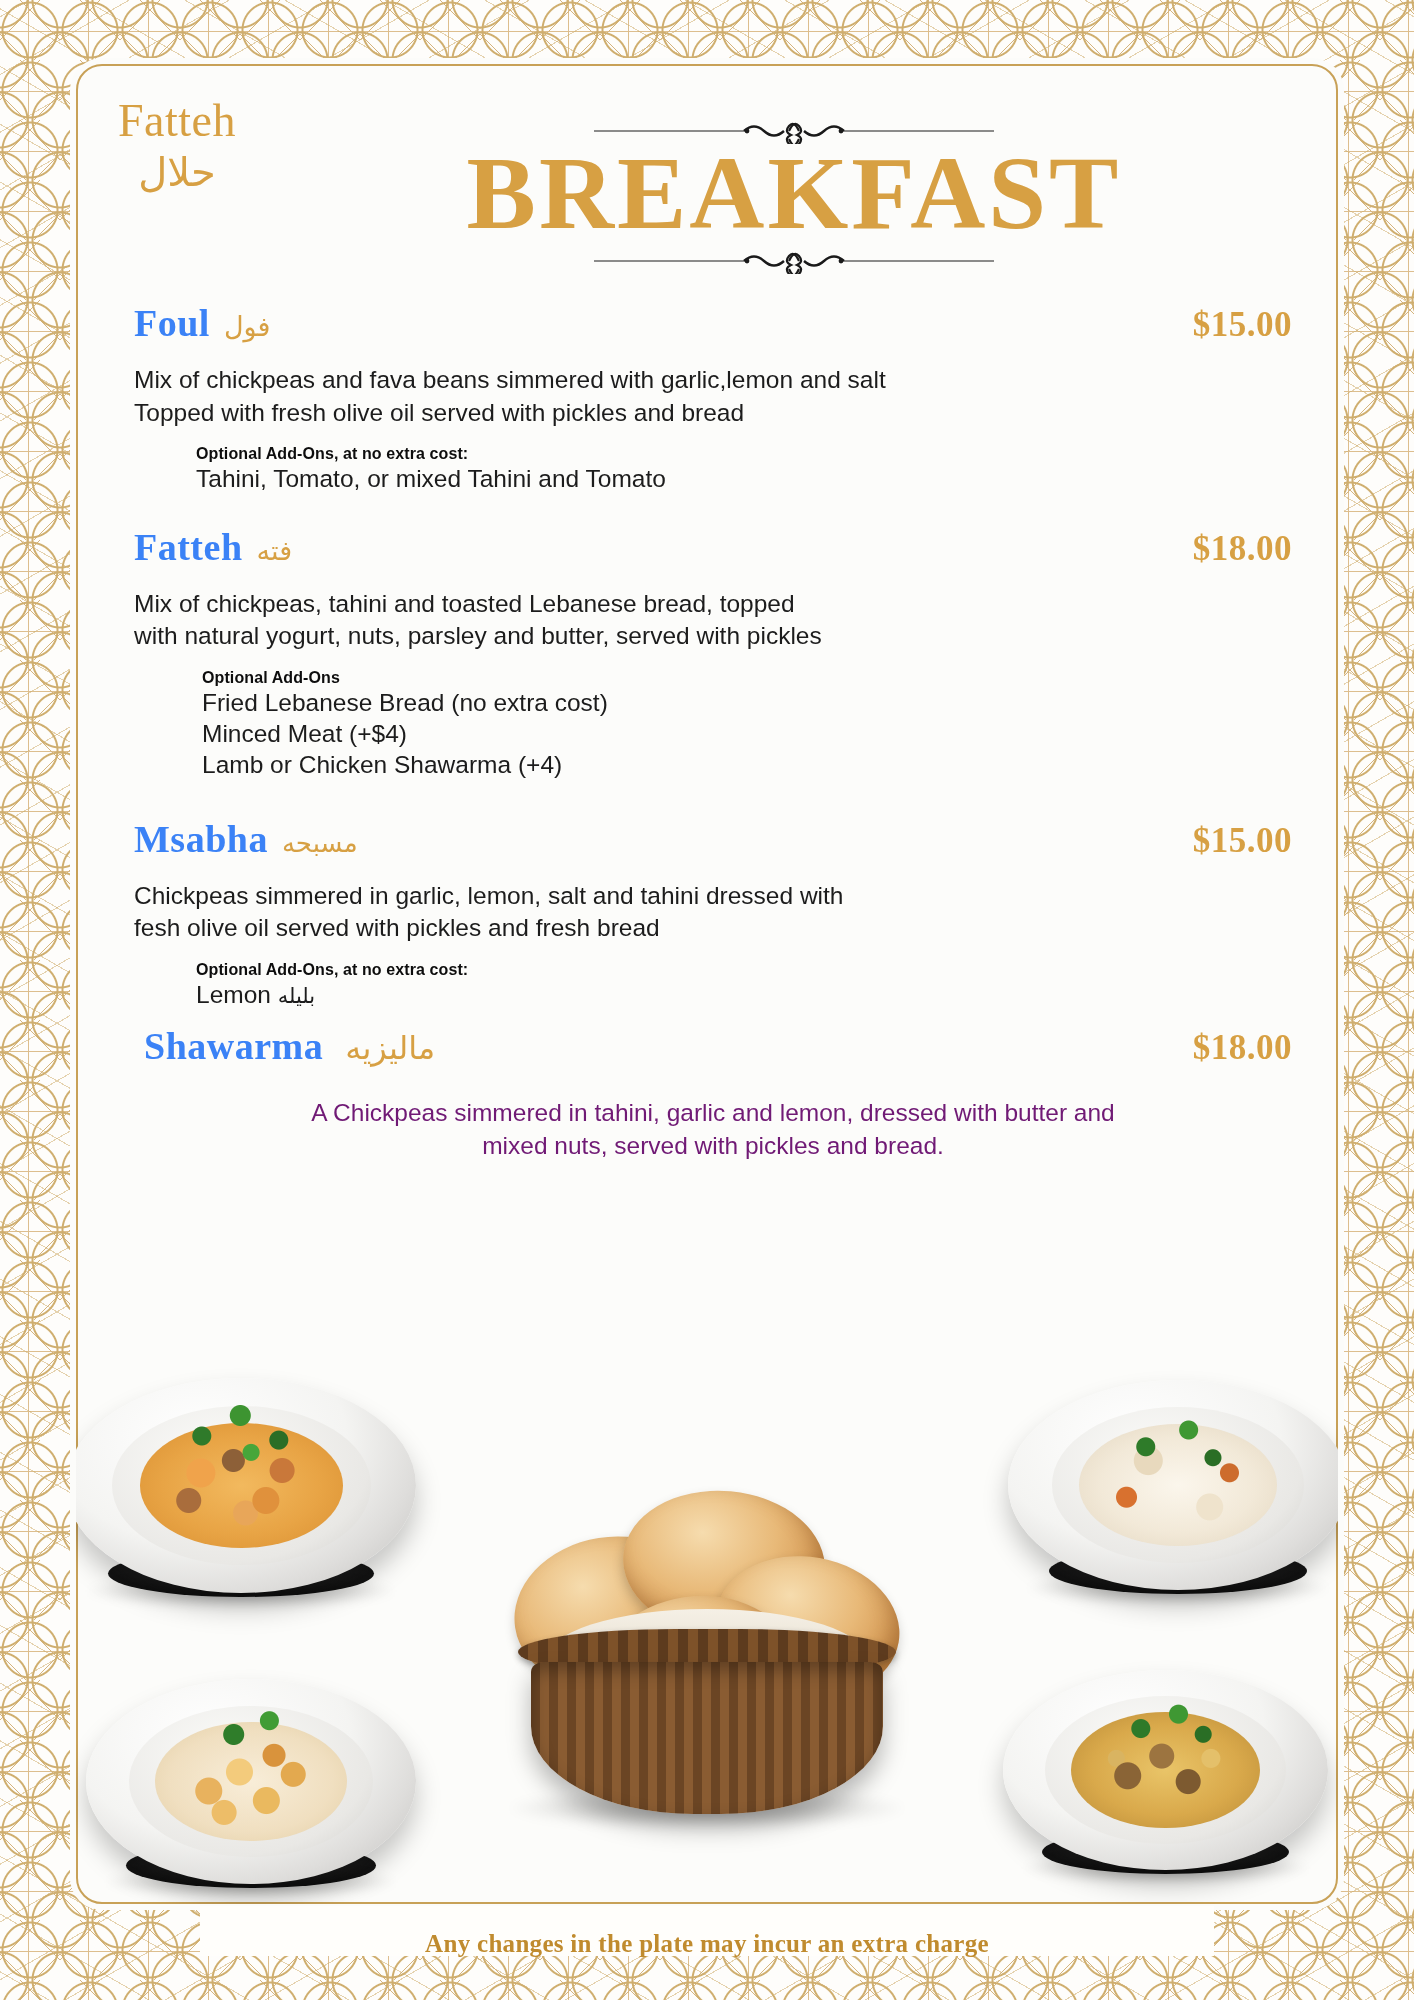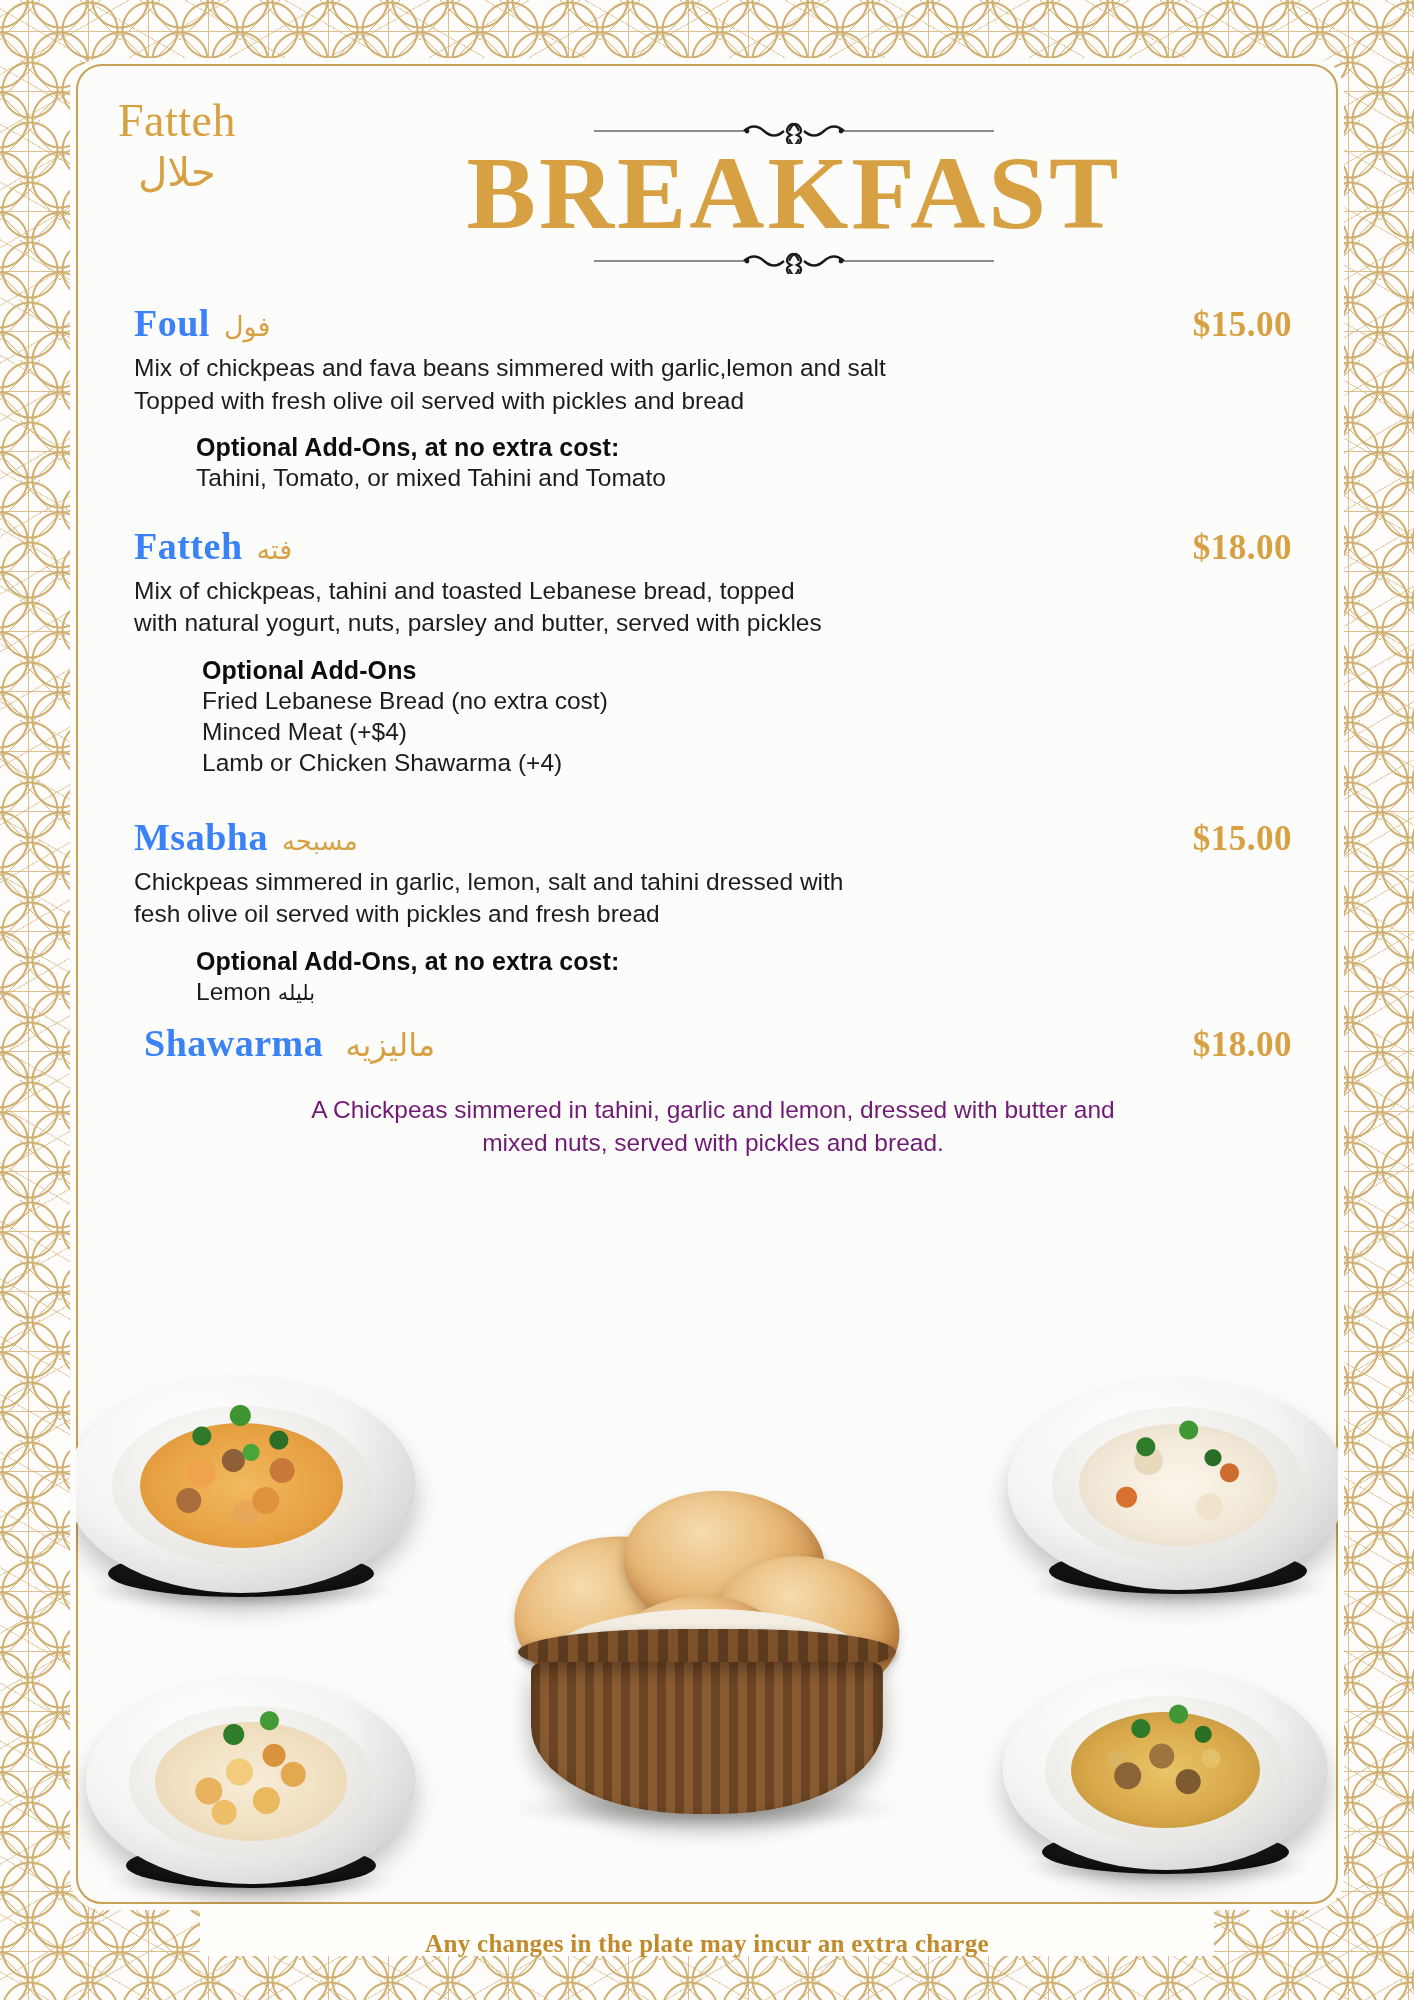--- a/index.html
+++ b/index.html
@@ -177,34 +177,34 @@
     color: #d7a043;
     letter-spacing: 0.5px;
     white-space: nowrap;
   }
 
   .item-desc {
     font-family: "Liberation Sans", sans-serif;
     font-size: 24.5px;
     color: #1c1c1c;
     line-height: 1.33;
-    margin-top: 7px;
+    margin-top: 19px;
     font-weight: 300;
   }
   .item-desc div { white-space: nowrap; }
 
   .addons {
     margin-top: 16px;
     padding-left: 62px;
   }
   .addons.indent-sm { padding-left: 68px; }
 
   .addons-title {
     font-family: "Liberation Sans", sans-serif;
-    font-size: 25px;
+    font-size: 16px;
     font-weight: 700;
     color: #0d0d0d;
     letter-spacing: 0.1px;
   }
 
   .addons-line {
     font-family: "Liberation Sans", sans-serif;
     font-size: 24.5px;
     color: #1c1c1c;
     font-weight: 300;

